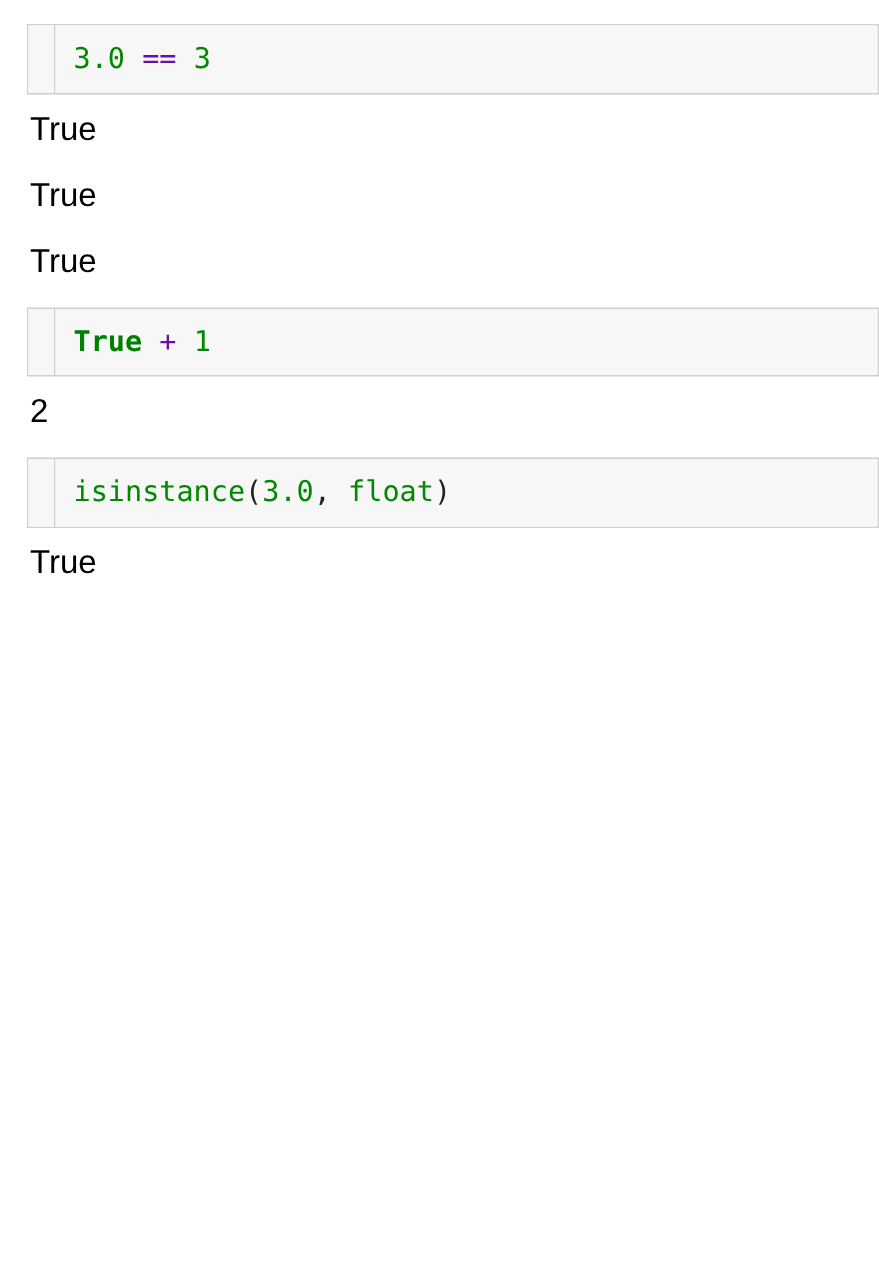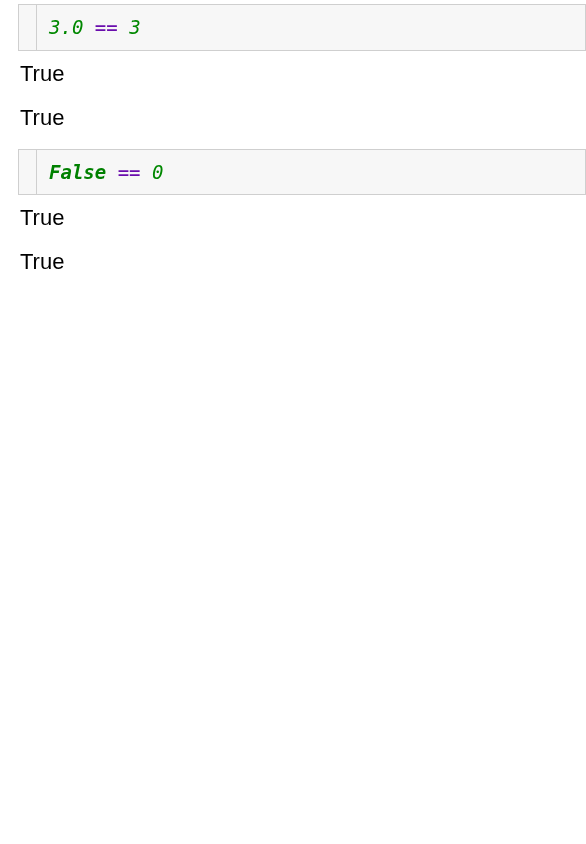--- a/index.html
+++ b/index.html
@@ -11,23 +11,22 @@
       font-family: -apple-system, BlinkMacSystemFont, "Segoe UI", Helvetica, Arial, sans-serif;
       background: #ffffff;
       padding: 0;
       width: 586px;
     }
     .cell {
       margin-bottom: 8px;
     }
     .code-cell {
       display: flex;
-      margin: 4px 0 0 18px;
+      margin: 16px 0 0 18px;
       border: 1px solid #cfcfcf;
-      font-style: italic;
     }
     .prompt-gutter {
       background: #f7f7f7;
       border-right: 1px solid #cfcfcf;
       width: 18px;
       flex-shrink: 0;
     }
     .code-content {
       background: #f7f7f7;
       flex: 1;
@@ -60,22 +59,29 @@
       <div class="code-cell">
         <div class="prompt-gutter"></div>
         <div class="code-content"><span class="tok-num">3.0</span><span class="sp"> </span><span class="tok-op">==</span><span class="sp"> </span><span class="tok-num">3</span></div>
       </div>
       <div class="output">True</div>
     </div>
     <div class="cell">
       <div class="output">True</div>
     </div>
     <div class="cell">
-      <div class="code-cell">
-        <div class="prompt-gutter"></div>
-        <div class="code-content"><span class="tok-kw">False</span><span class="sp"> </span><span class="tok-op">==</span><span class="sp"> </span><span class="tok-num">0</span></div>
-      </div>
       <div class="output">True</div>
     </div>
     <div class="cell">
+      <div class="code-cell">
+        <div class="prompt-gutter"></div>
+        <div class="code-content"><span class="tok-kw">True</span><span class="sp"> </span><span class="tok-op">+</span><span class="sp"> </span><span class="tok-num">1</span></div>
+      </div>
+      <div class="output">2</div>
+    </div>
+    <div class="cell">
+      <div class="code-cell">
+        <div class="prompt-gutter"></div>
+        <div class="code-content"><span class="tok-builtin">isinstance</span><span class="tok-paren">(</span><span class="tok-num">3.0</span><span class="tok-comma">,</span><span class="sp"> </span><span class="tok-builtin">float</span><span class="tok-paren">)</span></div>
+      </div>
       <div class="output">True</div>
     </div>
   </div>
 
 </body></html>

